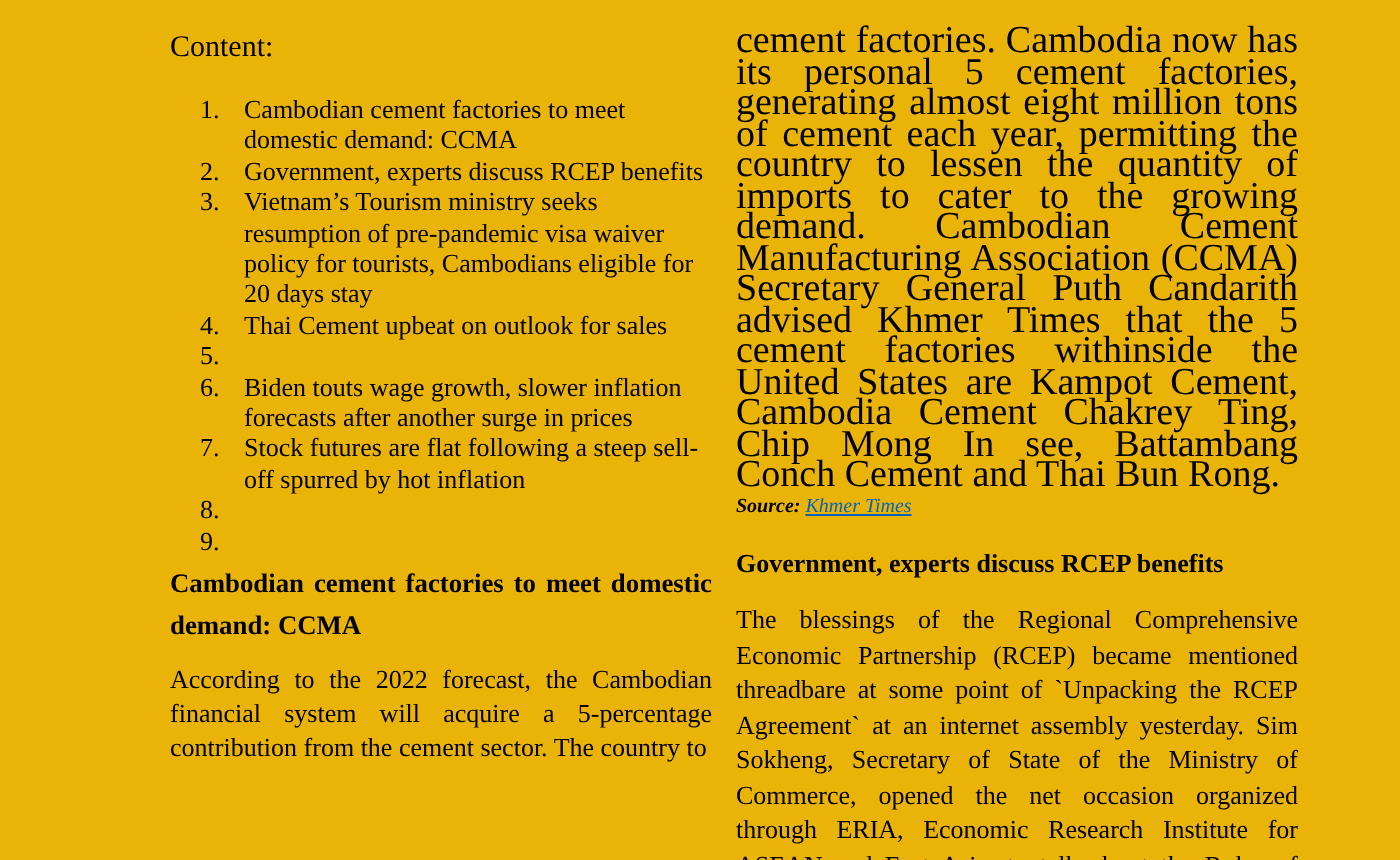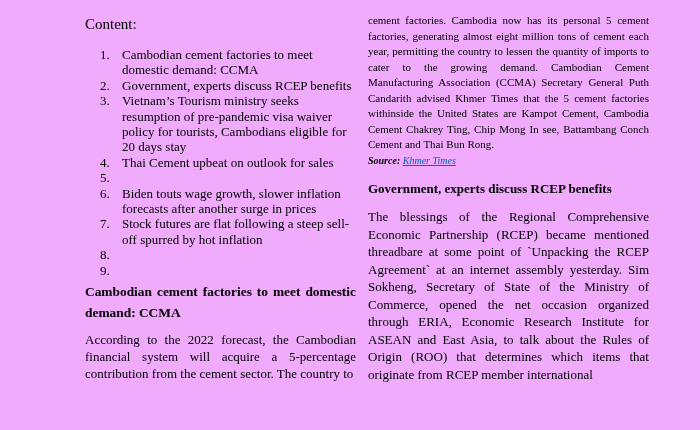--- a/index.html
+++ b/index.html
@@ -1,19 +1,19 @@
 <!DOCTYPE html>
 <html style="--link: #0563c1;"><head>
 <meta charset="utf-8">
 <style>
   * { margin:0; padding:0; box-sizing:border-box; }
   html,body { background:#ffffff; }
   body { width:700px; height:430px; overflow:hidden; }
   .page {
-    position:relative; width:700px; height:430px; background:#f0abfc;
+    position:relative; width:700px; height:430px; background:#eab308;
     font-family:"Liberation Serif","DejaVu Serif",serif; color:#000;
   }
   .col { position:absolute; top:15px; }
   .col-left  { left:85px;  width:271px; }
   .col-right { left:368px; width:281px; top:13px; }
 
   .content-title { font-size:15px; line-height:18px; margin-bottom:14px; }
 
   .toc { }
   .toc-item { display:flex; font-size:13px; line-height:15.4px; }
@@ -21,21 +21,21 @@
   .toc-text { flex:1; text-align:left; }
 
   .left-heading {
     font-size:13.4px; font-weight:700; line-height:21px;
     text-align:justify; margin-top:3px;
   }
   .left-para {
     font-size:13px; line-height:17px; text-align:justify; margin-top:8px;
   }
 
-  .para-tight { font-size:11px; line-height:15.5px; text-align:justify; }
+  .para-tight { font-size:19px; line-height:15.5px; text-align:justify; }
   .source-line { font-size:10px; line-height:15.5px; }
   .source-label { font-style:italic; font-weight:700; }
   .source-link {
     font-style:italic; color:var(--link,#0563c1);
     text-decoration:underline; cursor:pointer;
   }
   .right-heading { font-size:13px; font-weight:700; line-height:18px; margin-top:12px; }
   .para-loose { font-size:13px; line-height:17.5px; text-align:justify; margin-top:10px; }
 </style>
 </head>

